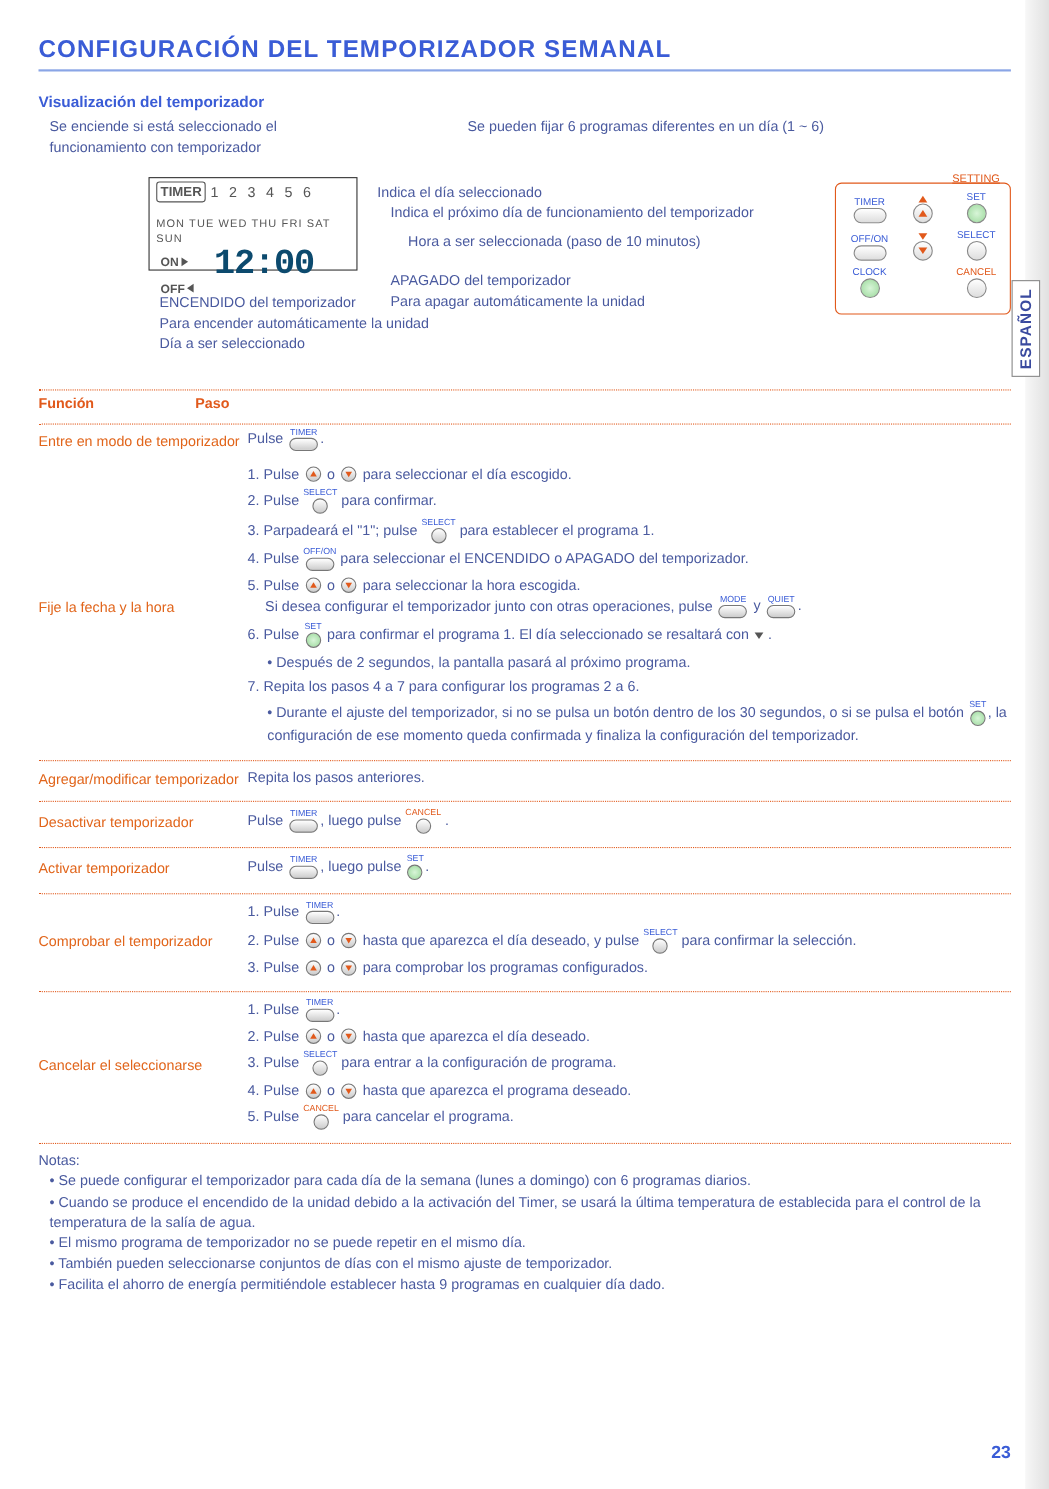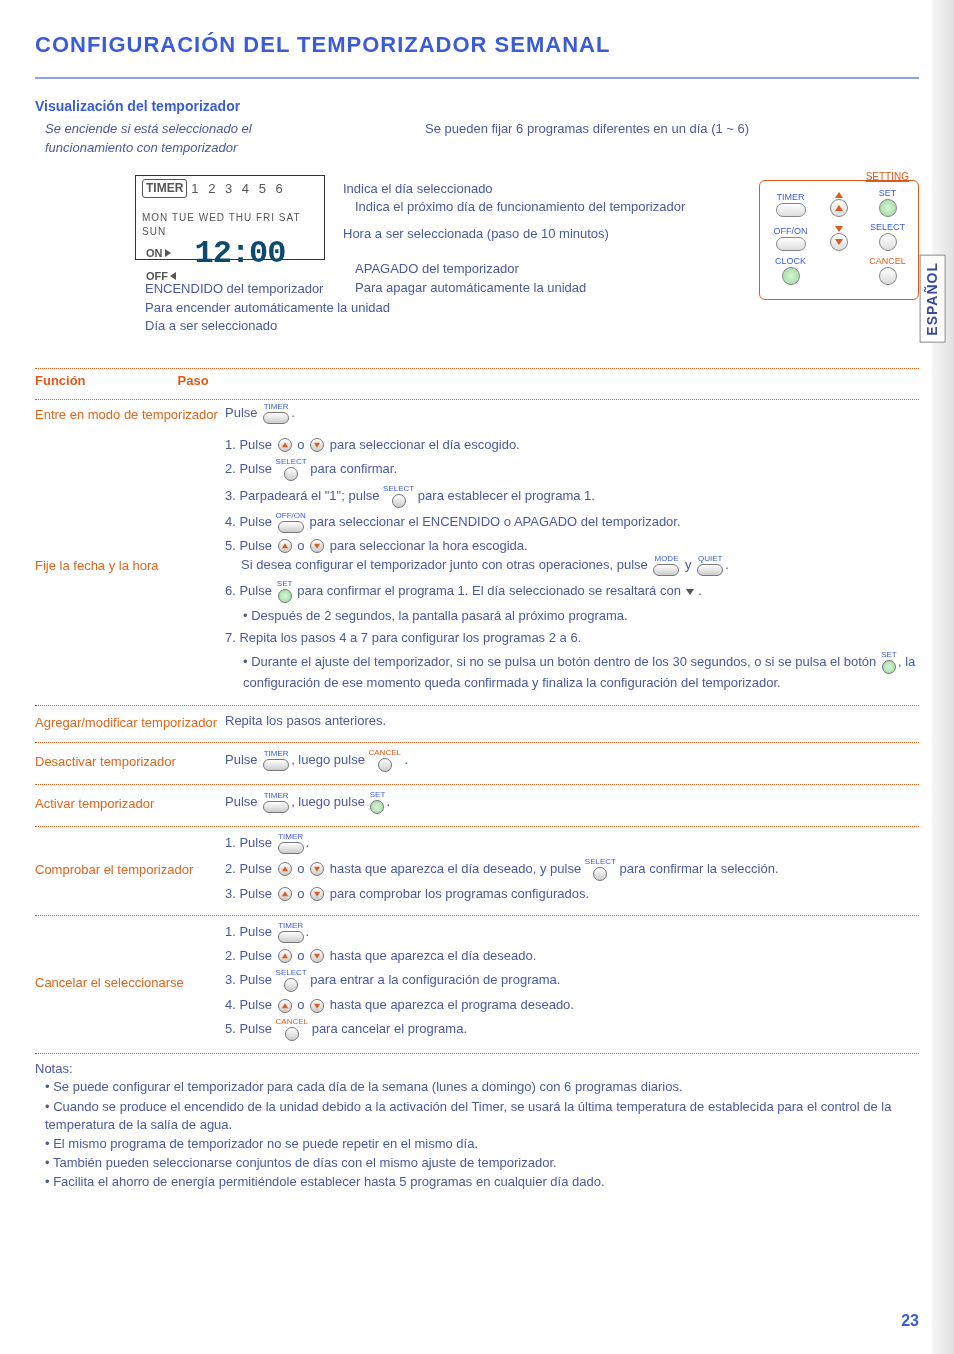--- a/index.html
+++ b/index.html
@@ -28,21 +28,21 @@
     padding: 6px 2px;
     border: 1px solid #888;
     background: #fff;
   }
   h1.title {
     color: #3a5cd6;
     font-weight: 900;
     font-size: 22px;
     letter-spacing: 1px;
     border-bottom: 2px solid #8aa5e6;
-    padding-bottom: 16px;
+    padding-bottom: 2px;
     margin-bottom: 18px;
   }
   .subhead { color: #3a5cd6; font-weight: bold; font-size: 14px; margin-bottom: 4px; }
   .red-orange { color: #e1591b; font-weight: bold; }
   .display-area { position: relative; height: 245px; }
   .lcd {
     position: absolute; left: 100px; top: 55px;
     width: 190px; height: 85px; border: 1.5px solid #333;
     background: #fff;
     font-family: Arial;
@@ -99,39 +99,39 @@
 <body>
 
 <div class="shadow"></div>
 <div class="lang-tab">ESPAÑOL</div>
 
 <h1 class="title">CONFIGURACIÓN DEL TEMPORIZADOR SEMANAL</h1>
 
 <div class="subhead">Visualización del temporizador</div>
 
 <div class="display-area">
-  <div class="annot" style="left:10px;top:0;width:280px;font-style:italic;">Se enciende si está seleccionado el funcionamiento con temporizador</div>
+  <div class="annot" style="left:10px;top:0;width:280px;">Se enciende si está seleccionado el funcionamiento con temporizador</div>
   <div class="annot" style="left:390px;top:0;width:360px;">Se pueden fijar 6 programas diferentes en un día (1 ~ 6)</div>
 
   <div class="lcd">
     <div class="lcd-row1">
       <span class="timer-badge">TIMER</span>
       <span class="lcd-nums">1 2 3 4 5 6</span>
     </div>
     <div class="lcd-row2">MON TUE WED THU FRI SAT SUN</div>
     <div class="lcd-row3">
       <span class="lcd-on"><span>ON</span><span class="lcd-tri-r"></span></span>
       <span class="digital">12:00</span>
     </div>
     <div style="padding:0 6px 2px 10px;"><span class="lcd-on"><span>OFF</span><span class="lcd-tri-l"></span></span></div>
   </div>
 
   <div class="annot" style="left:308px;top:60px;width:320px;">Indica el día seleccionado</div>
   <div class="annot" style="left:320px;top:78px;width:340px;">Indica el próximo día de funcionamiento del temporizador</div>
-  <div class="annot" style="left:308px;top:105px;width:340px;">Hora a ser seleccionada (paso de 10 minutos)</div>
+  <div class="annot" style="left:336px;top:105px;width:340px;">Hora a ser seleccionada (paso de 10 minutos)</div>
   <div class="annot" style="left:320px;top:140px;width:340px;white-space:pre-line;">APAGADO del temporizador
 Para apagar automáticamente la unidad</div>
   <div class="annot" style="left:110px;top:160px;width:260px;white-space:pre-line;">ENCENDIDO del temporizador
 Para encender automáticamente la unidad
 Día a ser seleccionado</div>
 
   <div class="setting-label">SETTING</div>
   <div class="remote-box">
     <div class="remote-row">
       <div class="col">
@@ -312,16 +312,16 @@
   </div>
 </div>
 <div class="sep"></div>
 
 <div class="notes-head">Notas:</div>
 <ul class="notes">
   <li>Se puede configurar el temporizador para cada día de la semana (lunes a domingo) con 6 programas diarios.</li>
   <li>Cuando se produce el encendido de la unidad debido a la activación del Timer, se usará la última temperatura de establecida para el control de la temperatura de la salía de agua.</li>
   <li>El mismo programa de temporizador no se puede repetir en el mismo día.</li>
   <li>También pueden seleccionarse conjuntos de días con el mismo ajuste de temporizador.</li>
-  <li>Facilita el ahorro de energía permitiéndole establecer hasta 5 programas en cualquier día dado.</li>
+  <li>Facilita el ahorro de energía permitiéndole establecer hasta 9 programas en cualquier día dado.</li>
 </ul>
 
 <div class="pagenum">23</div>
 
 </body></html>

